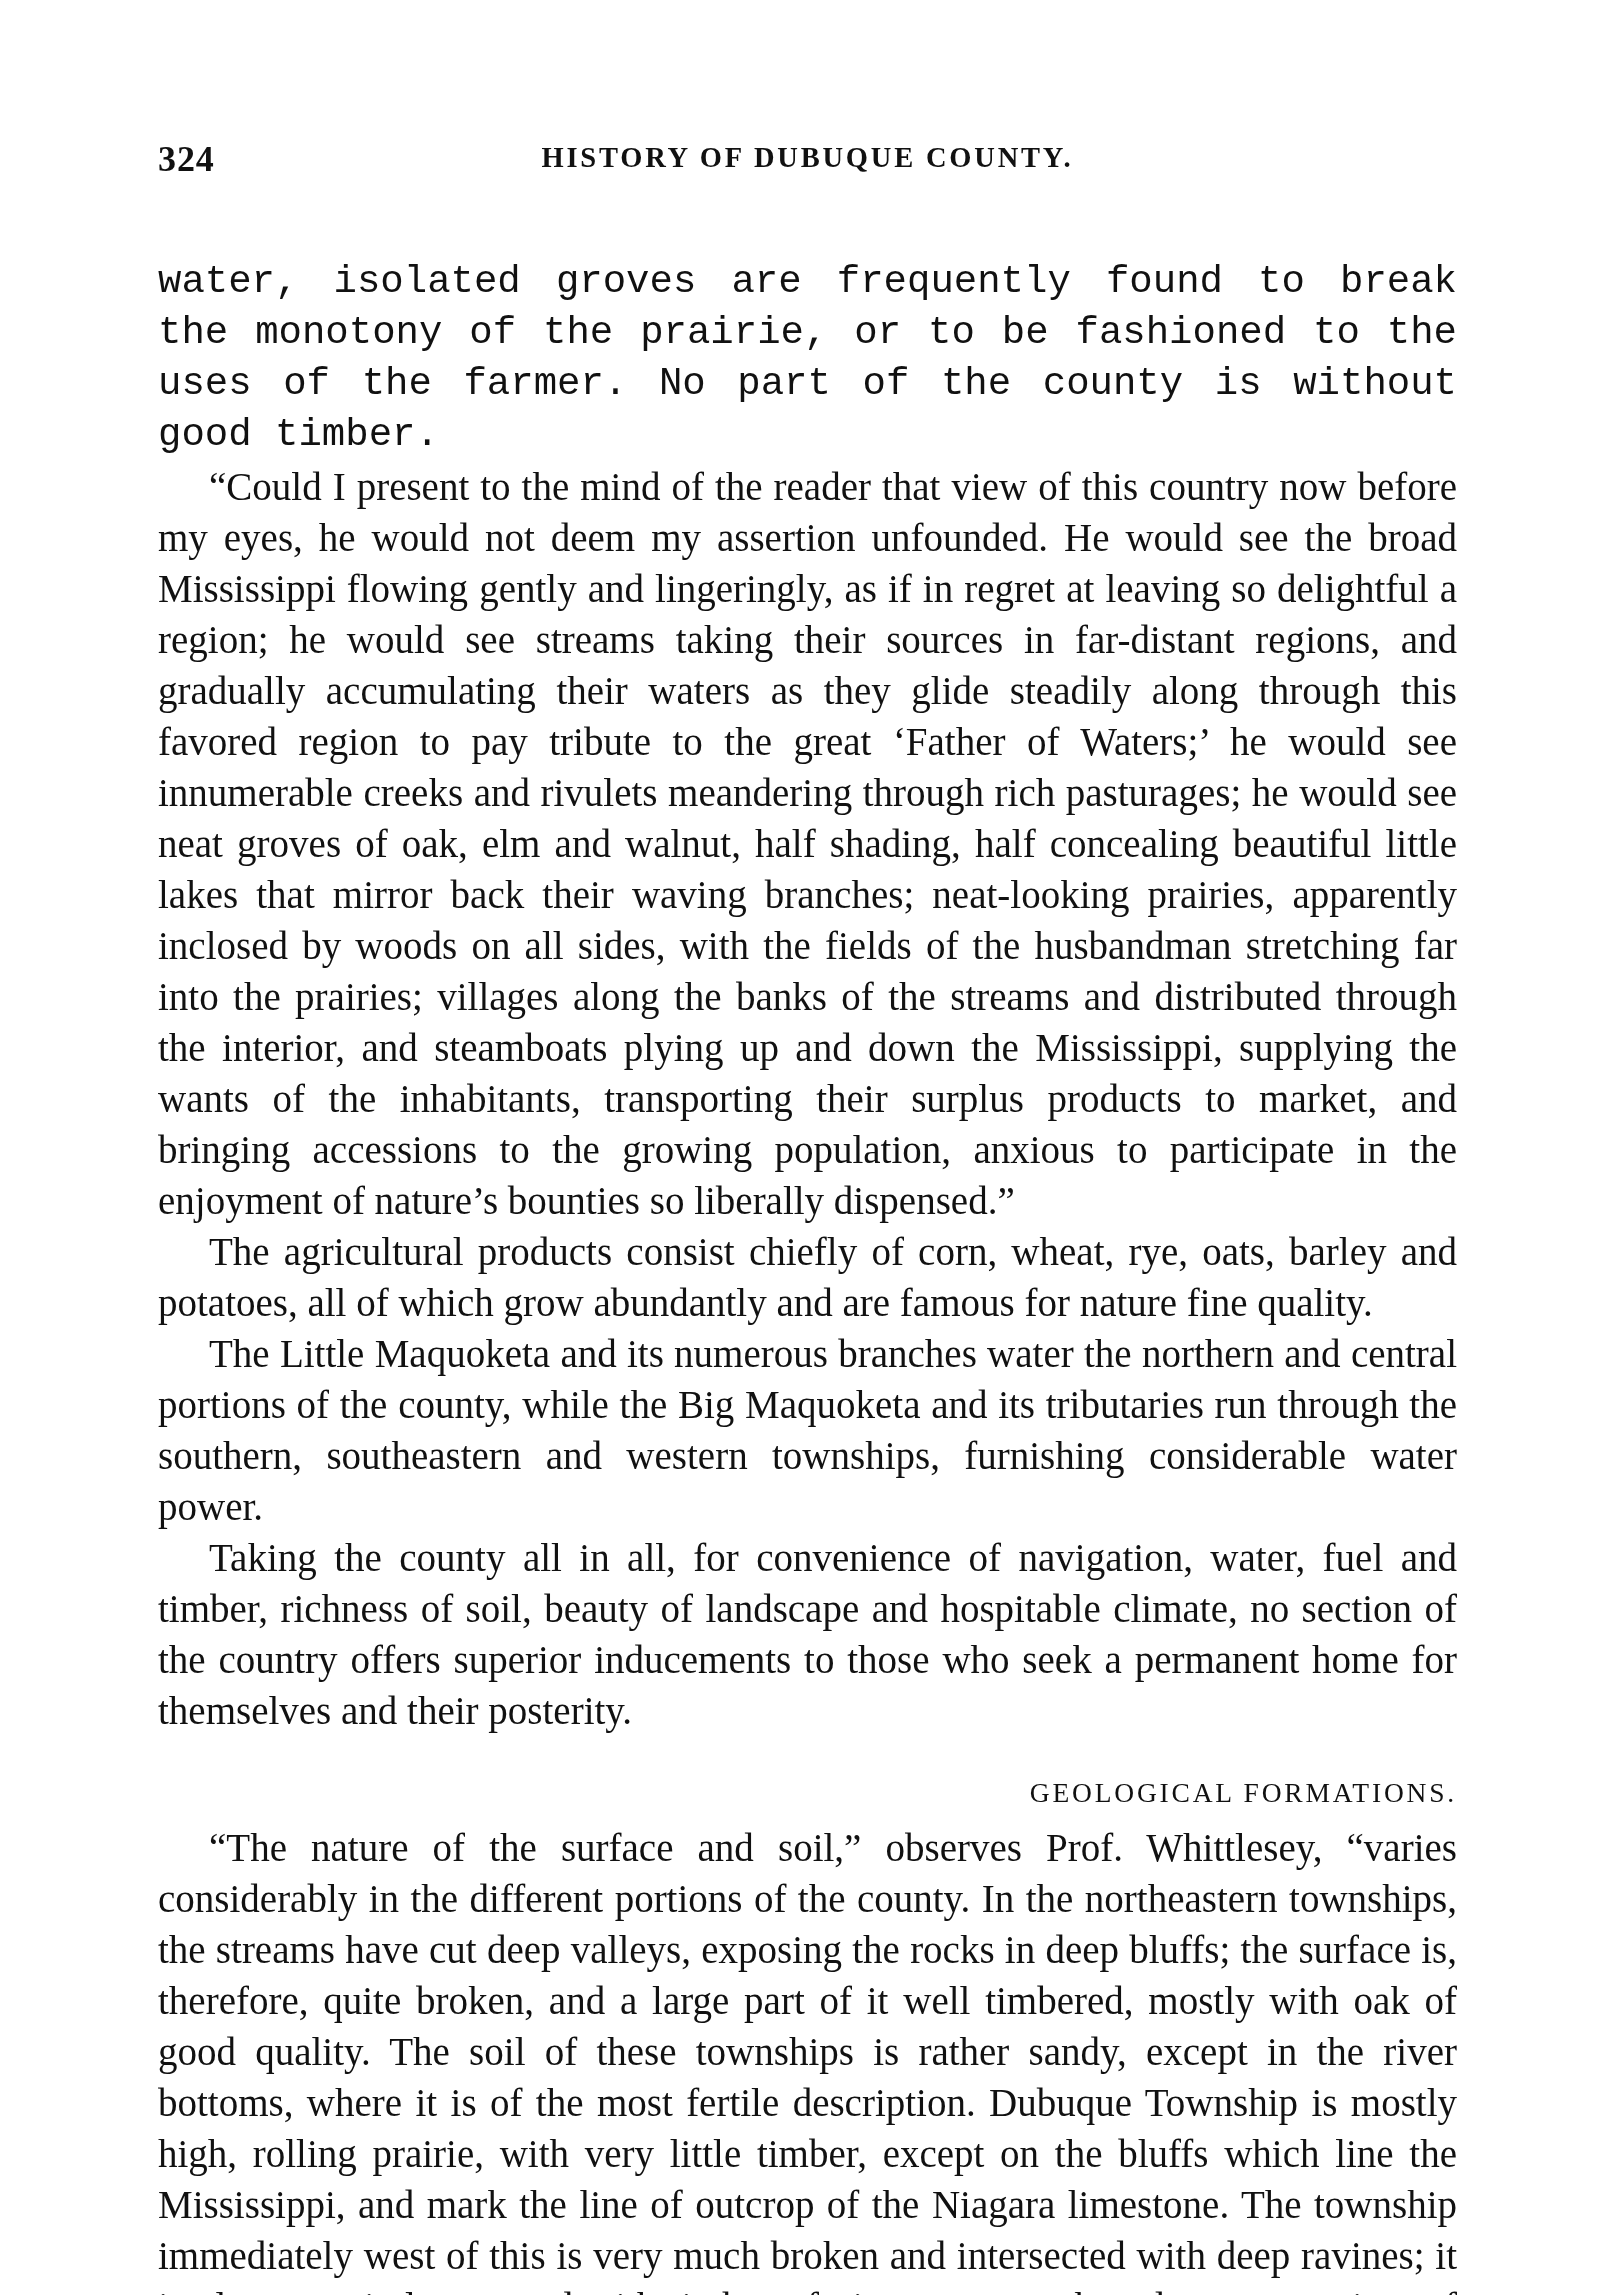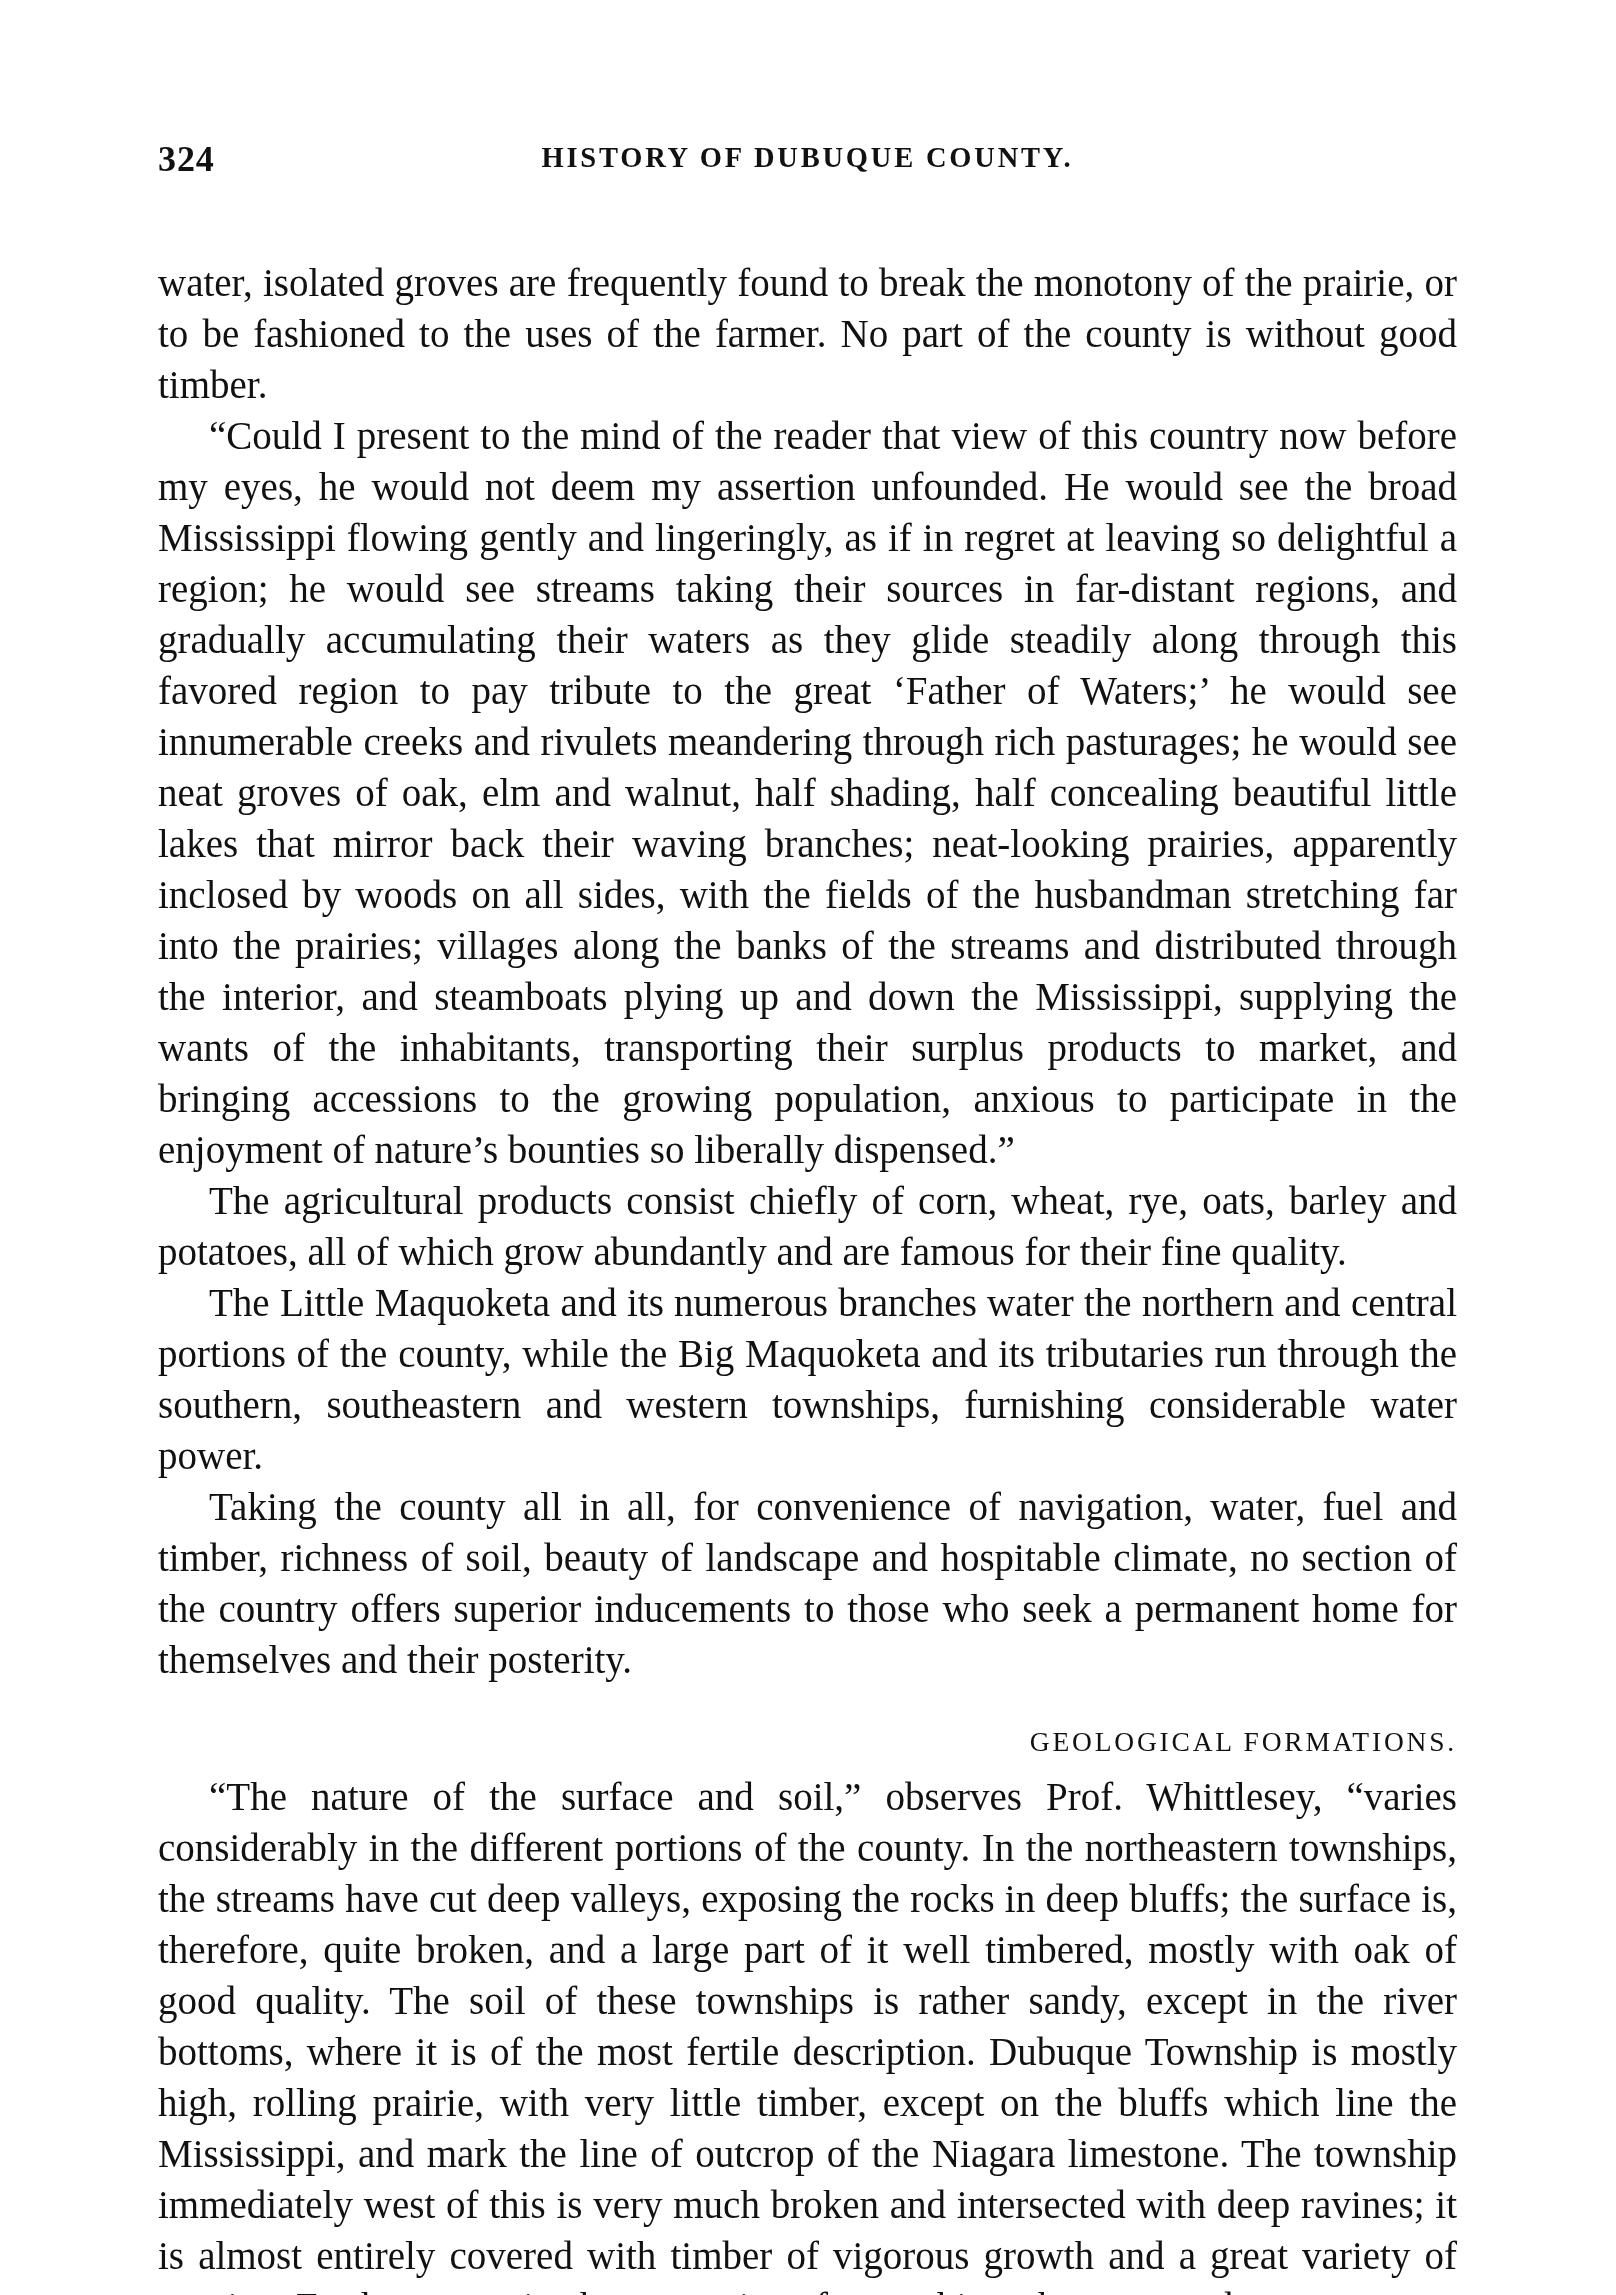--- a/index.html
+++ b/index.html
@@ -16,39 +16,39 @@
   }
   .running-head {
     position: absolute; left: 0; right: 0; top: 3.7px; text-align: center;
     font-size: 28.5px; letter-spacing: 2.8px; text-transform: uppercase;
   }
   .body-text {
     position: absolute; left: 158px; top: 257px; width: 1299px;
     font-size: 39px; line-height: 51px; text-align: justify;
   }
   .body-text p { margin: 0; text-indent: 51px; }
-  .body-text p.noindent { text-indent: 0; }
+  .body-text p.noindent { text-indent: 0; font-family: Liberation Mono, monospace; }
   .section-heading {
     text-align: right; font-size: 27.5px; letter-spacing: 2.8px;
     margin: 36px 0 9.2px 0; text-indent: 0 !important; line-height: 41px;
   }
 </style>
 </head>
 <body>
 
 <div class="page">
   <div class="header">
     <span class="page-num">324</span>
     <div class="running-head">HISTORY OF DUBUQUE COUNTY.</div>
   </div>
 
   <div class="body-text">
     <p class="noindent">water, isolated groves are frequently found to break the monotony of the prairie, or to be fashioned to the uses of the farmer. No part of the county is without good timber.</p>
     <p>“Could I present to the mind of the reader that view of this country now before my eyes, he would not deem my assertion unfounded. He would see the broad Mississippi flowing gently and lingeringly, as if in regret at leaving so delightful a region; he would see streams taking their sources in far-distant regions, and gradually accumulating their waters as they glide steadily along through this favored region to pay tribute to the great ‘Father of Waters;’ he would see innumerable creeks and rivulets meandering through rich pasturages; he would see neat groves of oak, elm and walnut, half shading, half concealing beautiful little lakes that mirror back their waving branches; neat-looking prairies, apparently inclosed by woods on all sides, with the fields of the husbandman stretching far into the prairies; villages along the banks of the streams and distributed through the interior, and steamboats plying up and down the Mississippi, supplying the wants of the inhabitants, transporting their surplus products to market, and bringing accessions to the growing population, anxious to participate in the enjoyment of nature’s bounties so liberally dispensed.”</p>
-    <p>The agricultural products consist chiefly of corn, wheat, rye, oats, barley and potatoes, all of which grow abundantly and are famous for their fine quality.</p>
+    <p>The agricultural products consist chiefly of corn, wheat, rye, oats, barley and potatoes, all of which grow abundantly and are famous for nature fine quality.</p>
     <p>The Little Maquoketa and its numerous branches water the northern and central portions of the county, while the Big Maquoketa and its tributaries run through the southern, southeastern and western townships, furnishing considerable water power.</p>
     <p>Taking the county all in all, for convenience of navigation, water, fuel and timber, richness of soil, beauty of landscape and hospitable climate, no section of the country offers superior inducements to those who seek a permanent home for themselves and their posterity.</p>
 
     <div class="section-heading">GEOLOGICAL FORMATIONS.</div>
     <p>“The nature of the surface and soil,” observes Prof. Whittlesey, “varies considerably in the different portions of the county. In the northeastern townships, the streams have cut deep valleys, exposing the rocks in deep bluffs; the surface is, therefore, quite broken, and a large part of it well timbered, mostly with oak of good quality. The soil of these townships is rather sandy, except in the river bottoms, where it is of the most fertile description. Dubuque Township is mostly high, rolling prairie, with very little timber, except on the bluffs which line the Mississippi, and mark the line of outcrop of the Niagara limestone. The township immediately west of this is very much broken and intersected with deep ravines; it is almost entirely covered with timber of vigorous growth and a great variety of species. Further west, in the same tier of townships, the country becomes more elevated and less broken, the proportion of timbered land to prairie constantly increasing. In the southern half of the county, the same gradual passage from a broken timbered region to the high rolling prairie, takes place in going from the east to the west. The central and western townships are almost entirely prairie, except in the extreme southwestern corner of the county, where the Maquoketa River and its tributaries have cut deep into the rocks.</p>
   </div>
 </div>
 
 
 </body></html>

